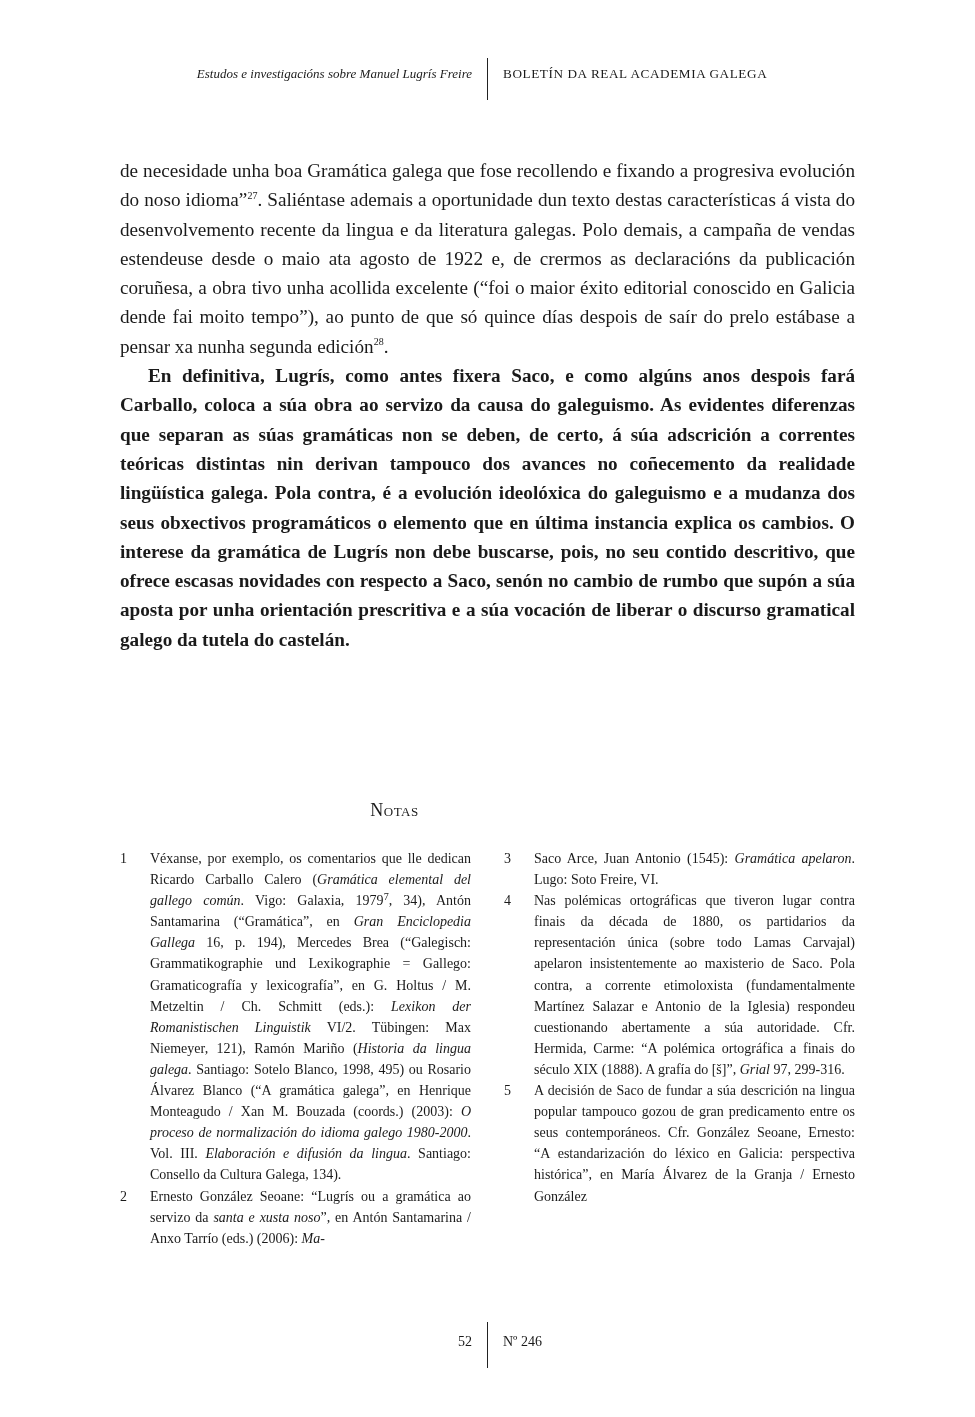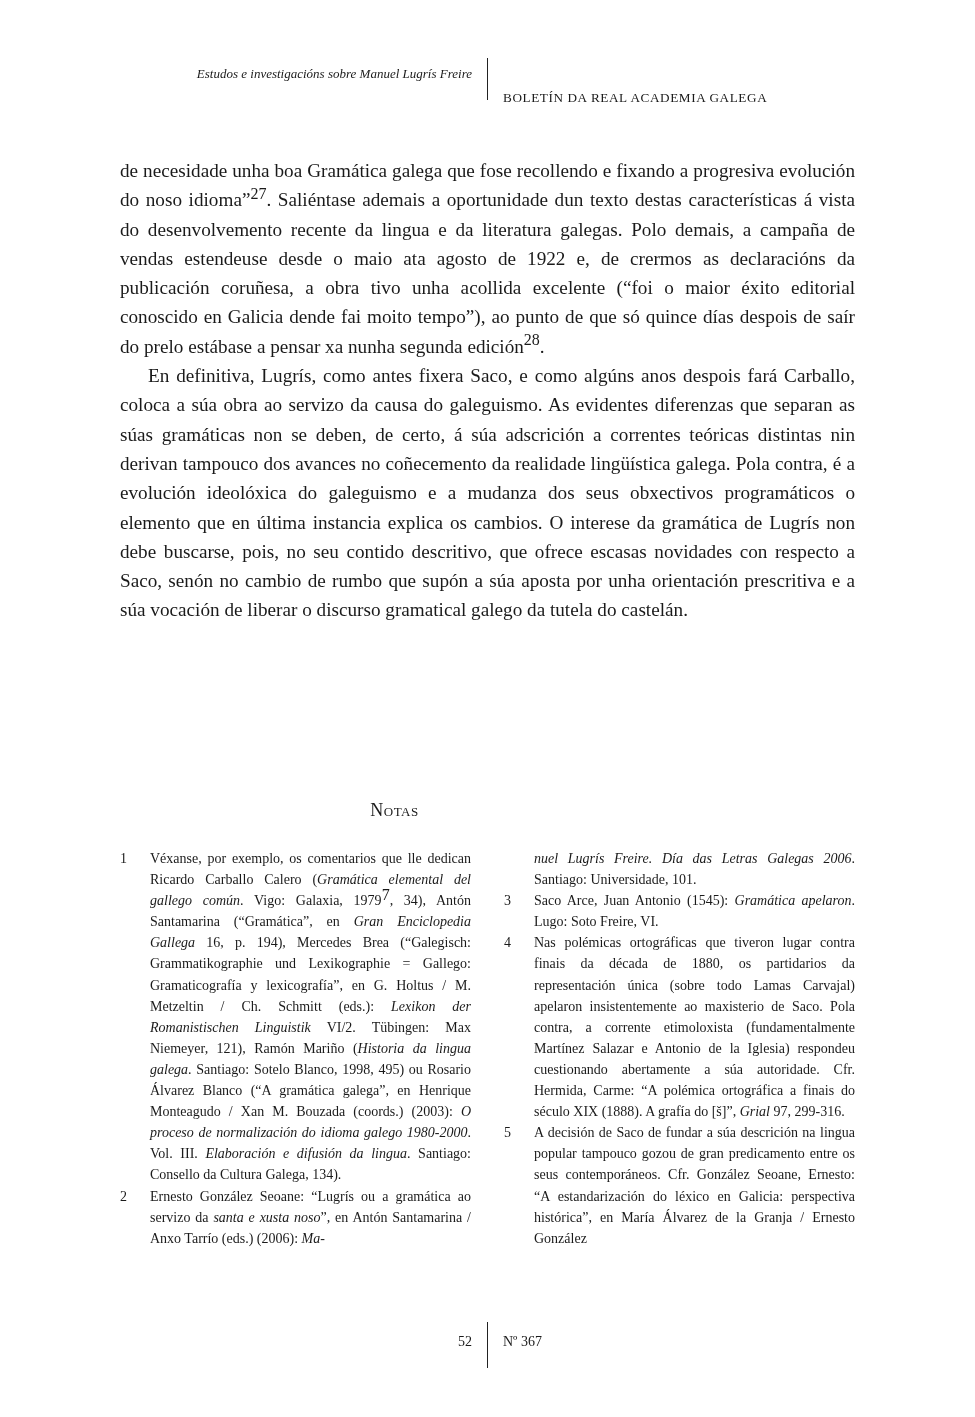--- a/index.html
+++ b/index.html
@@ -1,25 +1,25 @@
 <!DOCTYPE html>
 <html><head>
   <meta charset="utf-8">
   <style>
     html, body { margin: 0; padding: 0; background: #ffffff; }
     body { width: 975px; height: 1417px; position: relative; overflow: hidden; color: #1a1a1a; font-family: "Liberation Serif", "DejaVu Serif", serif; }
     .header { position: absolute; top: 58px; left: 0; width: 975px; height: 44px; }
     .header-left { position: absolute; right: 503px; top: 8px; font-size: 13px; white-space: nowrap; font-style: italic; }
-    .header-right { position: absolute; left: 503px; top: 8px; font-size: 13.2px; letter-spacing: 0.6px; white-space: nowrap; margin-top: 24px; }
+    .header-right { position: absolute; left: 503px; top: 8px; font-size: 13.2px; letter-spacing: 0.6px; white-space: nowrap; }
     .header-rule { position: absolute; left: 487px; top: 0; width: 1px; height: 42px; background: #222; }
 
     .body-text { position: absolute; left: 120px; top: 156px; width: 735px; font-size: 19.2px; line-height: 29.3px; text-align: justify; }
     .body-text p { margin: 0; }
-    .body-text p.indent { text-indent: 28px; }
-    sup { font-size: 16px; line-height: 0; vertical-align: super; margin-top: 37px; }
+    .body-text p.indent { text-indent: 28px; font-weight: bold; }
+    sup { font-size: 10px; line-height: 0; vertical-align: super; margin-top: 37px; }
 
     .notes-title { position: absolute; top: 800px; left: 0; width: 789px; text-align: center; font-size: 18px; font-variant: small-caps; letter-spacing: 0.5px; }
 
     .notes { position: absolute; top: 848px; left: 120px; width: 735px; font-size: 14px; line-height: 21.1px; }
     .col { position: absolute; top: 0; width: 351px; }
     .col.left { left: 0; }
     .col.right { left: 384px; }
     .note { position: relative; padding-left: 30px; text-align: justify; }
     .note .num { position: absolute; left: 0; top: 0; }
     .note.cont { padding-left: 30px; }
@@ -51,35 +51,32 @@
     <div class="note">
       <span class="num">1</span>
       <span>Véxanse, por exemplo, os comentarios que lle dedican Ricardo Carballo Calero (</span><i>Gramática elemental del gallego común</i><span>. Vigo: Galaxia, 1979</span><sup>7</sup><span>, 34), Antón Santamarina (“Gramática”, en </span><i>Gran Enciclopedia Gallega</i><span> 16, p. 194), Mercedes Brea (“Galegisch: Grammatikographie und Lexikographie = Gallego: Gramaticografía y lexicografía”, en G. Holtus / M. Metzeltin / Ch. Schmitt (eds.): </span><i>Lexikon der Romanistischen Linguistik</i><span> VI/2. Tübingen: Max Niemeyer, 121), Ramón Mariño (</span><i>Historia da lingua galega</i><span>. Santiago: Sotelo Blanco, 1998, 495) ou Rosario Álvarez Blanco (“A gramática galega”, en Henrique Monteagudo / Xan M. Bouzada (coords.) (2003): </span><i>O proceso de normalización do idioma galego 1980-2000</i><span>. Vol. III. </span><i>Elaboración e difusión da lingua</i><span>. Santiago: Consello da Cultura Galega, 134).</span>
     </div>
     <div class="note">
       <span class="num">2</span>
       <span>Ernesto González Seoane: “Lugrís ou a gramática ao servizo da </span><i>santa e xusta noso</i><span>”, en Antón Santamarina / Anxo Tarrío (eds.) (2006): </span><i>Ma-</i>
     </div>
   </div>
   <div class="col right">
-    <div class="note cont">
-      <i>nuel Lugrís Freire. Día das Letras Galegas 2006</i><span>. Santiago: Universidade, 101.</span>
-    </div>
     <div class="note">
       <span class="num">3</span>
       <span>Saco Arce, Juan Antonio (1545): </span><i>Gramática apelaron</i><span>. Lugo: Soto Freire, VI.</span>
     </div>
     <div class="note">
       <span class="num">4</span>
       <span>Nas polémicas ortográficas que tiveron lugar contra finais da década de 1880, os partidarios da representación única (sobre todo Lamas Carvajal) apelaron insistentemente ao maxisterio de Saco. Pola contra, a corrente etimoloxista (fundamentalmente Martínez Salazar e Antonio de la Iglesia) respondeu cuestionando abertamente a súa autoridade. Cfr. Hermida, Carme: “A polémica ortográfica a finais do século XIX (1888). A grafía do [š]”, </span><i>Grial</i><span> 97, 299-316.</span>
     </div>
     <div class="note">
       <span class="num">5</span>
       <span>A decisión de Saco de fundar a súa descrición na lingua popular tampouco gozou de gran predicamento entre os seus contemporáneos. Cfr. González Seoane, Ernesto: “A estandarización do léxico en Galicia: perspectiva histórica”, en María Álvarez de la Granja / Ernesto González</span>
     </div>
   </div>
 </div>
 
 <div class="footer">
   <span class="footer-page">52</span>
   <div class="footer-rule"></div>
-  <span class="footer-issue">Nº 367</span>
+  <span class="footer-issue">Nº 246</span>
 </div>
 
 </body></html>

